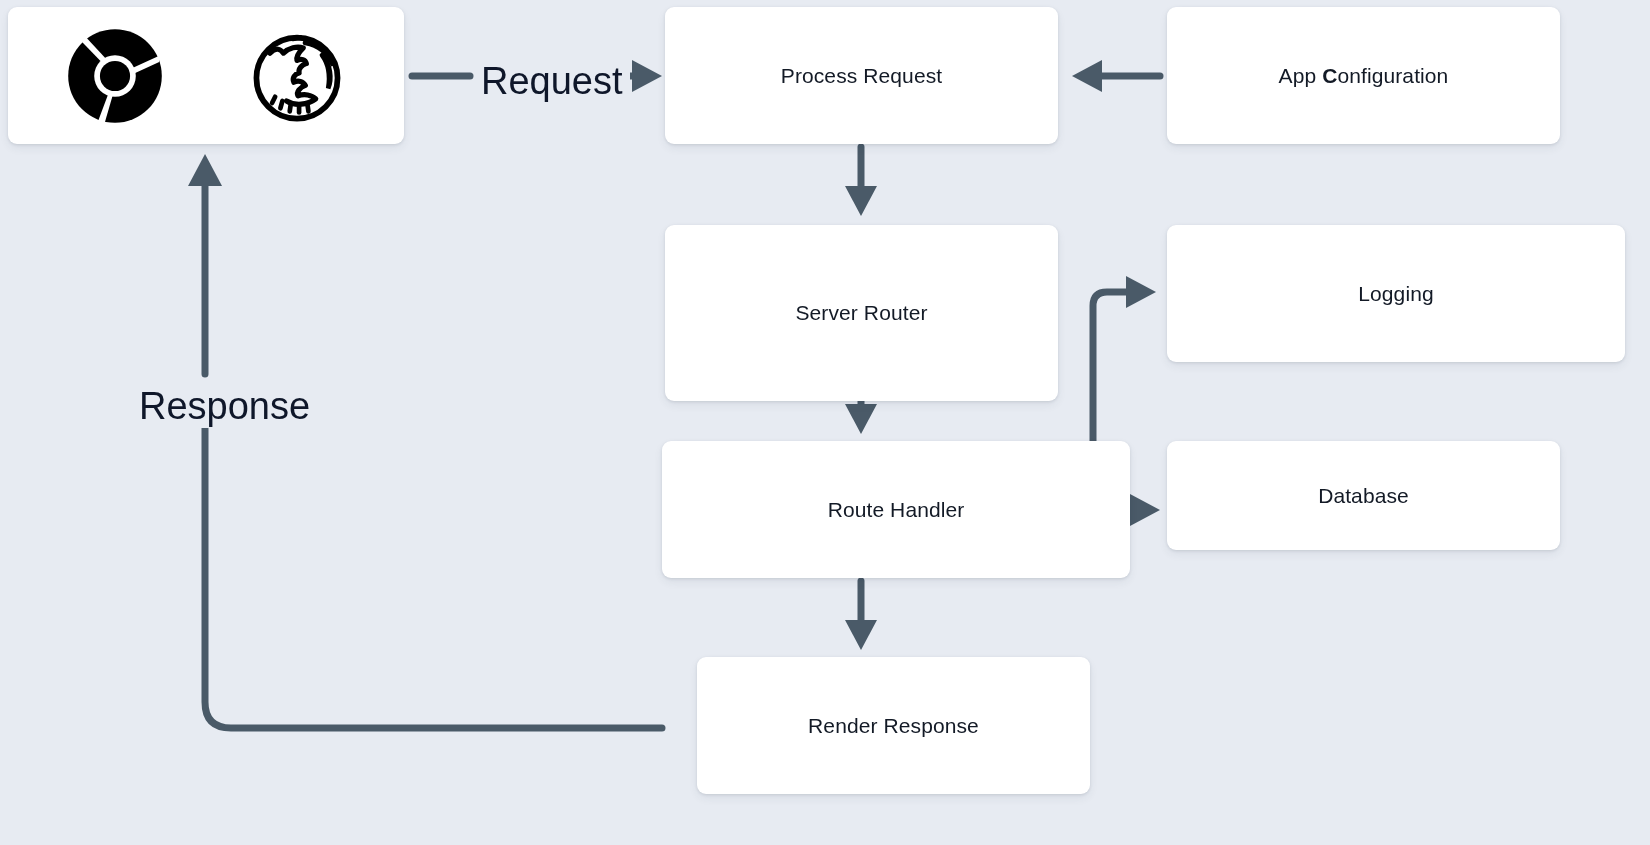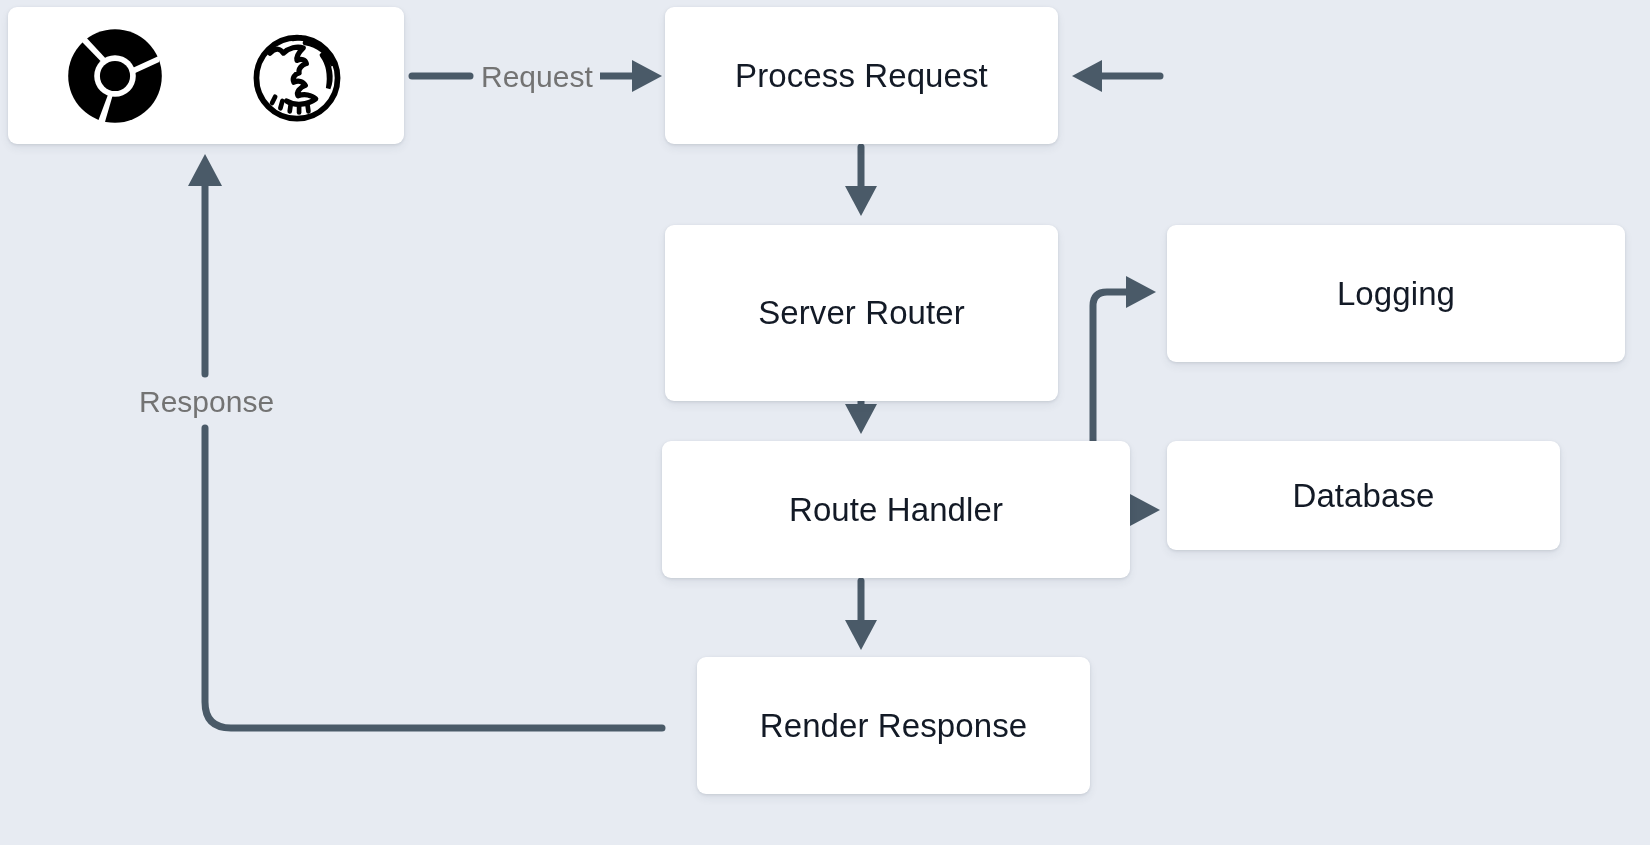--- a/index.html
+++ b/index.html
@@ -19,21 +19,21 @@
     position: absolute;
     background: #ffffff;
     border-radius: 9px;
     box-shadow: 0 1px 3px rgba(40,55,75,0.13), 0 4px 10px rgba(40,55,75,0.07);
     display: flex;
     align-items: center;
     justify-content: center;
     box-sizing: border-box;
   }
   .node-label {
-    font-size: 33px;
+    font-size: 21px;
     color: #131a26;
     letter-spacing: 0.1px;
     white-space: nowrap;
   }
   
   .glyph-heavy {
     font-weight: 700;
   }
   .browser-row {
     display: flex;
@@ -57,22 +57,22 @@
     fill: none;
     stroke: #4a5a68;
     stroke-width: 7;
     stroke-linecap: round;
     stroke-linejoin: round;
   }
   .wire-head { fill: #4a5a68; }
 
   .edge-label {
     position: absolute;
-    font-size: 30px;
-    color: #737373;
+    font-size: 38px;
+    color: #0f172a;
     white-space: nowrap;
     background: #e7ebf2;
     padding: 0 7px;
   }
 </style>
 </head>
 <body>
 
 <div id="stage">
 
@@ -156,20 +156,23 @@
         <path d="M 52 78 L 52 85" stroke="#000000" stroke-width="4.5" stroke-linecap="round"></path>
         <path d="M 60 77 L 61 84" stroke="#000000" stroke-width="4.5" stroke-linecap="round"></path>
       </svg>
     </div>
   </div>
 
   <div class="node" style="left:665px; top:7px; width:393px; height:137px;">
     <span class="node-label">Process Request</span>
   </div>
 
+  <div class="node" style="left:1167px; top:7px; width:393px; height:137px;">
+    <span class="node-label"><span>App </span><span class="glyph-heavy">C</span><span>onfiguration</span></span>
+  </div>
 
   <div class="node" style="left:665px; top:225px; width:393px; height:176px;">
     <span class="node-label">Server Router</span>
   </div>
 
   <div class="node" style="left:1167px; top:225px; width:458px; height:137px;">
     <span class="node-label">Logging</span>
   </div>
 
   <div class="node" style="left:662px; top:441px; width:468px; height:137px;">

